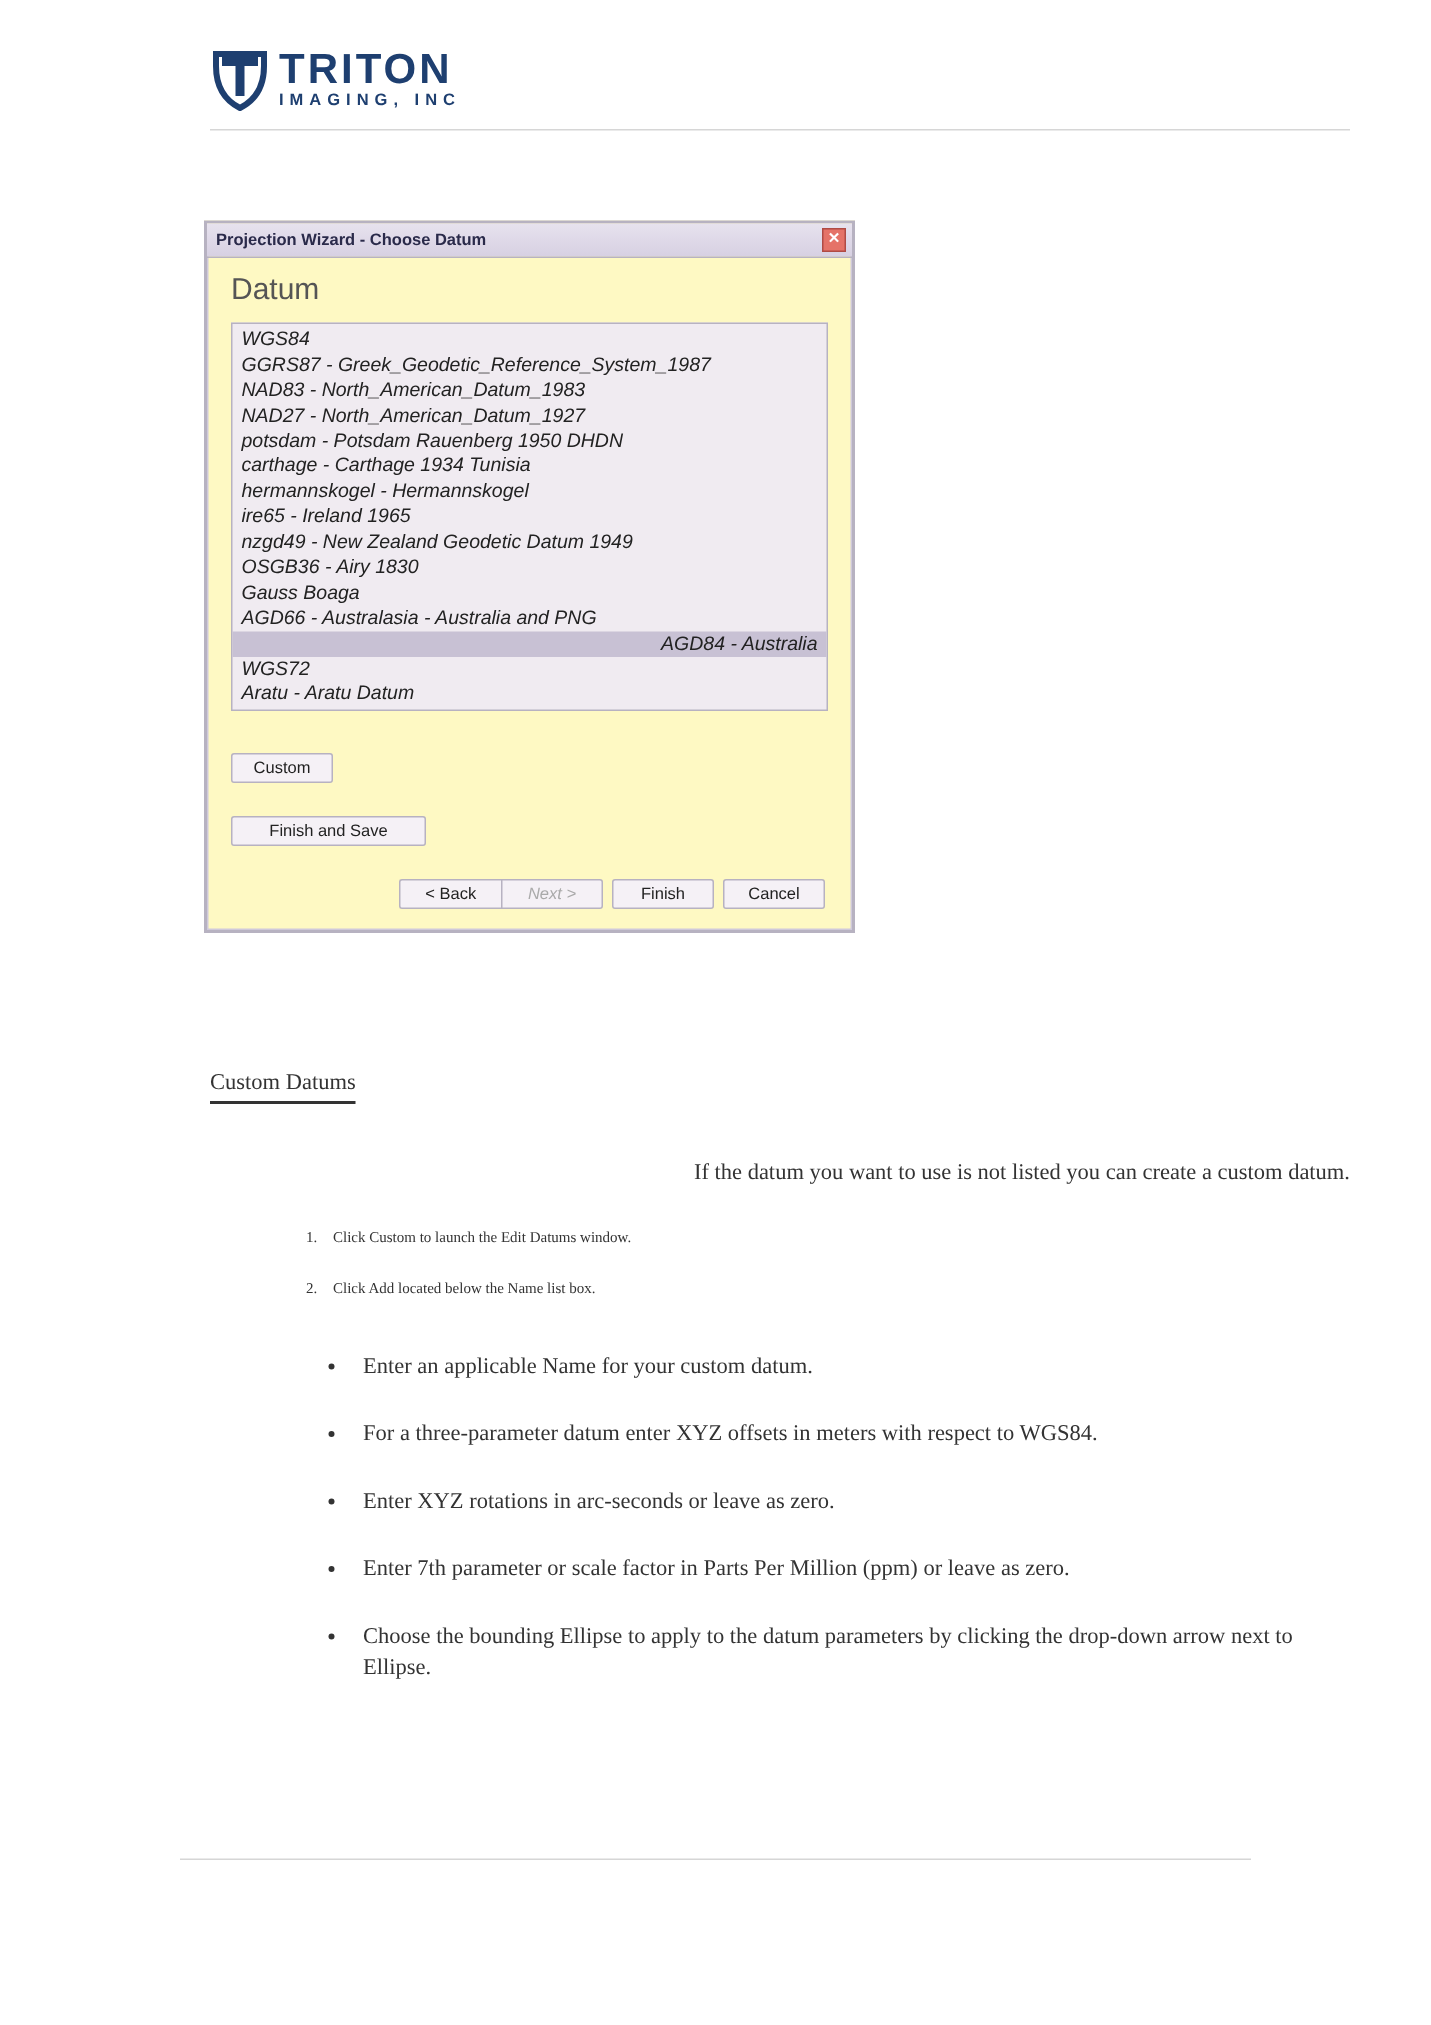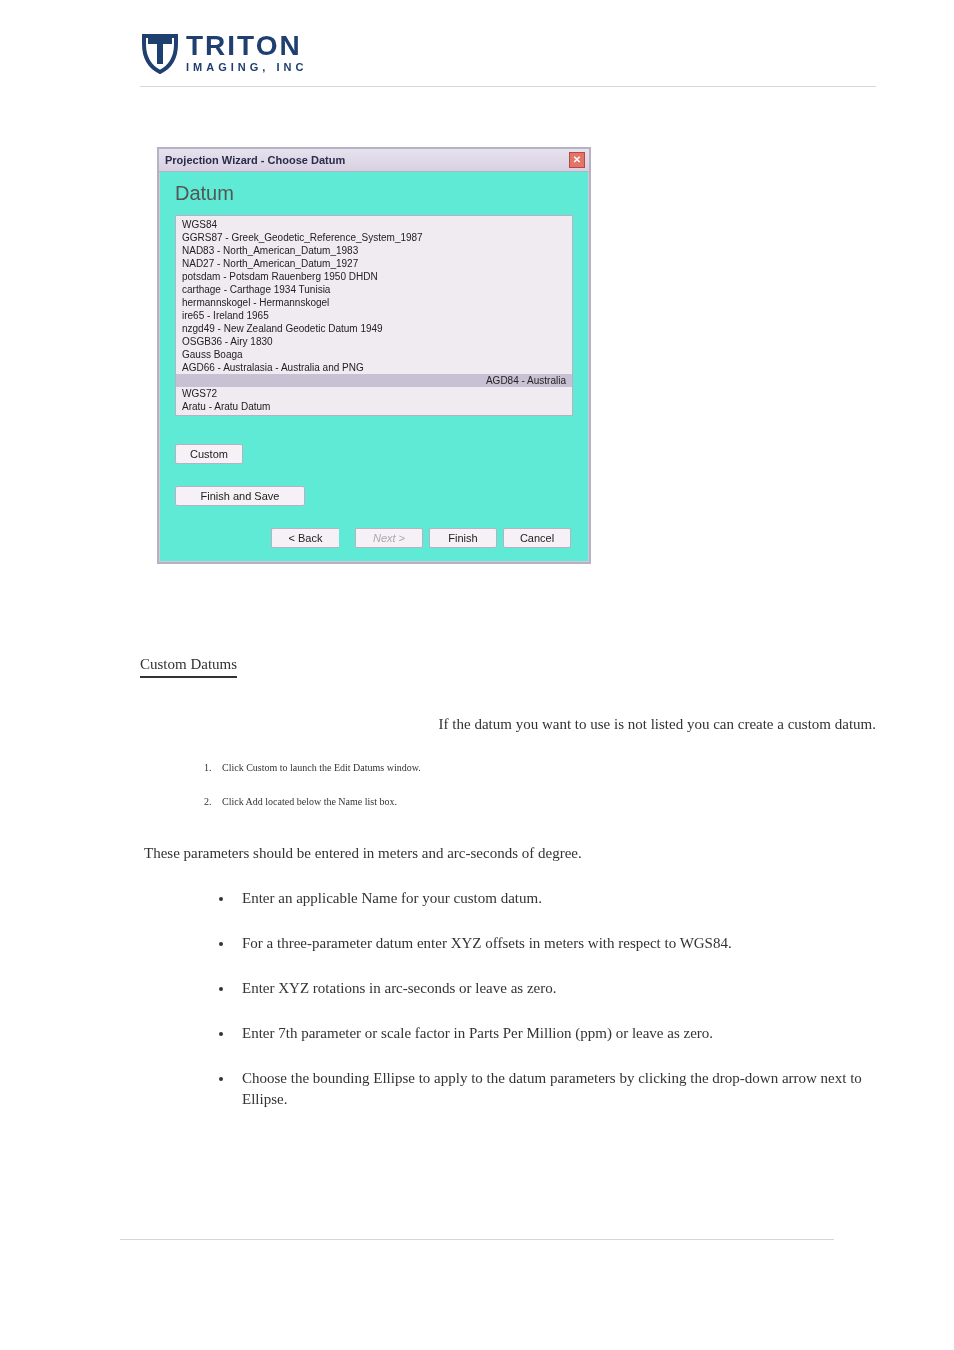--- a/index.html
+++ b/index.html
@@ -5,21 +5,21 @@
   * { box-sizing: border-box; margin: 0; padding: 0; }
   body {
     width: 954px;
     height: 1350px;
     font-family: Arial, Helvetica, sans-serif;
     background: #ffffff;
     color: #333;
     position: relative;
   }
   .page {
-    padding: 30px 78px 40px 120px;
+    padding: 30px 54px 40px 120px;
   }
   .header {
     display: flex;
     align-items: center;
     padding-bottom: 12px;
     border-bottom: 1px solid #d6d6d6;
     margin-bottom: 60px;
     margin-left: 20px;
   }
   .logo {
@@ -32,23 +32,23 @@
     color: #1e3f70;
     letter-spacing: 2px;
     line-height: 1;
   }
   .logo-main { font-size: 28px; }
   .logo-sub { font-size: 11px; letter-spacing: 4px; margin-top: 2px; }
 
   
   .dialog {
     width: 434px;
-    margin-left: 37px;
+    margin-left: 16px;
     border: 2px solid #b7b2c1;
-    background: #5eead4;
+    background: #fef9c3;
     font-family: Tahoma, Arial, sans-serif;
     font-size: 11px;
     color: #222;
     box-shadow: 0 0 0 1px #cfc9db inset;
   }
   .dlg-title {
     display: flex;
     justify-content: space-between;
     align-items: center;
     background: linear-gradient(#e7e2ee, #d7d0e2);
@@ -70,23 +70,24 @@
     font-family: Tahoma, Arial, sans-serif;
     font-size: 20px;
     color: #555;
     font-weight: normal;
     margin: 0 0 10px 0;
   }
   .listbox {
     border: 1px solid #b7b2c1;
     background: #f0ebf1;
     padding: 2px 0;
-    font-size: 10px;
+    font-size: 13px;
     line-height: 1.3;
     margin-bottom: 28px;
+    font-style: italic;
   }
   .listbox .item { padding: 0px 6px; white-space: nowrap; overflow: hidden; }
   .listbox .item.selected { background: #c8c1d4; text-align: right; }
   .btn {
     display: inline-flex;
     align-items: center;
     justify-content: center;
     background: #f5f1f6;
     border: 1px solid #b7b2c1;
     font-family: Tahoma, Arial, sans-serif;
@@ -95,21 +96,21 @@
     padding: 3px 12px;
     min-width: 68px;
     cursor: pointer;
     border-radius: 2px;
   }
   .btn.disabled { color: #aaa; cursor: default; font-style: italic; }
   .custom-row { margin-bottom: 22px; }
   .finish-save-row { display: flex; justify-content: flex-start; margin-bottom: 22px; padding-right: 2px; }
   .finish-save-row .btn { min-width: 130px; }
   .nav-row { display: flex; justify-content: flex-end; gap: 6px; padding-right: 2px; }
-  .nav-row .group { display: flex; gap: 16px; }
+  .nav-row .group { display: flex; gap: 0; }
   .nav-row .group .btn:first-child { border-right: none; border-radius: 2px 0 0 2px; }
   .nav-row .group .btn:last-child { border-radius: 0 2px 2px 0; }
 
   
   .section {
     margin-top: 90px;
     margin-left: 20px;
     font-family: Georgia, 'Times New Roman', serif;
     font-size: 15px;
     color: #333;
@@ -217,21 +218,20 @@
   <div class="section">
     <span class="section-heading">Custom Datums</span>
 
     <div class="body-text">If the datum you want to use is not listed you can create a custom datum.</div>
 
     <ol class="steps">
       <li>Click Custom to launch the Edit Datums window.</li>
       <li>Click Add located below the Name list box.</li>
     </ol>
 
-    <div class="sub-intro">These parameters should be entered in meters and arc-seconds of degree.</div>
 
     <ul class="bullets">
       <li>Enter an applicable Name for your custom datum.</li>
       <li>For a three-parameter datum enter XYZ offsets in meters with respect to WGS84.</li>
       <li>Enter XYZ rotations in arc-seconds or leave as zero.</li>
       <li>Enter 7th parameter or scale factor in Parts Per Million (ppm) or leave as zero.</li>
       <li>Choose the bounding Ellipse to apply to the datum parameters by clicking the drop-down arrow next to Ellipse.</li>
     </ul>
   </div>
 

